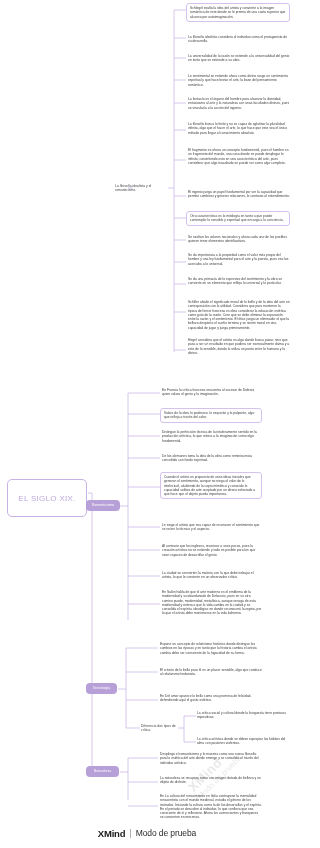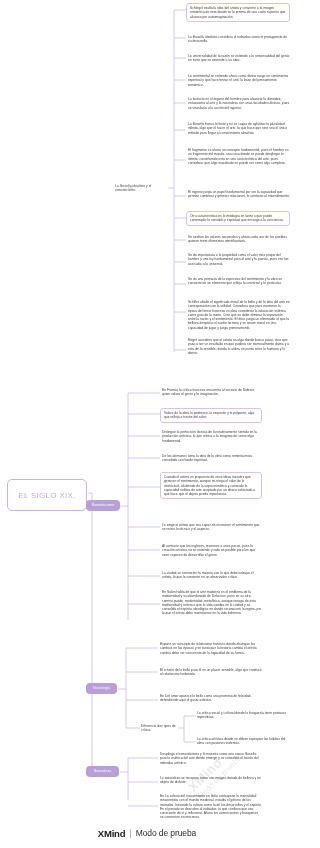--- a/index.html
+++ b/index.html
@@ -49,21 +49,21 @@
     pointer-events: none;
   }
   #wires path, #wires line { stroke: #cbb8e8; stroke-width: .8px; fill: none; }
 
   
   .central {
     position: absolute;
     left: 7px;
     top: 479px;
     width: 80px;
-    height: 32px;
+    height: 38px;
     box-sizing: border-box;
     border: 1.2px solid #c7b2e6;
     border-radius: 5px;
     background: #ffffff;
     color: #bda9df;
     font-size: 8px;
     letter-spacing: .3px;
     display: flex;
     align-items: center;
     justify-content: center;

